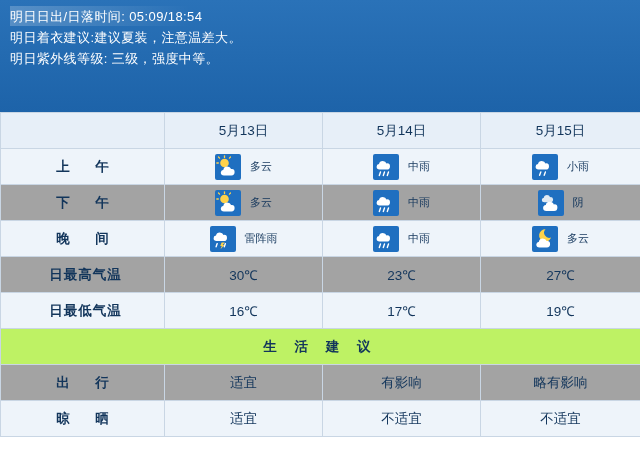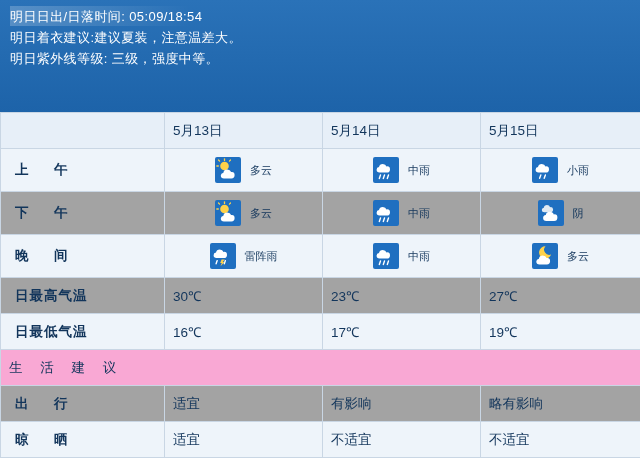--- a/index.html
+++ b/index.html
@@ -51,22 +51,23 @@
   
   table.grid {
     width: 640px;
     border-collapse: collapse;
     table-layout: fixed;
   }
   table.grid td {
     border: 1px solid #c9d6e4;
     font-size: 13.5px;
     color: #12355b;
+    text-align: center;
     height: 36px;
-    padding: 8px;
+    padding: 0;
   }
   col.c-label { width: 164px; }
   col.c-day   { width: 158px; }
   col.c-day3  { width: 160px; }
 
   tr.row-a td { background: #eef4fa; }
   tr.row-b td { background: #a3a3a3; }
 
   td.label {
     font-weight: bold;
@@ -97,22 +98,22 @@
     background: #1f6fc0;
     border-radius: 2px;
     position: relative;
     flex: 0 0 auto;
     overflow: hidden;
   }
   .wicon svg { display: block; }
 
   
   td.band {
-    background: #f9a8d4;
-    font-weight: normal;
+    background: #bef264;
+    font-weight: bold;
     font-size: 15px;
     letter-spacing: 7px;
     color: #14365c;
     height: 30px;
   }
 
   .temp { font-size: 14px; color: #12355b; margin-left: 32px; }
 </style>
 </head>
 <body>

